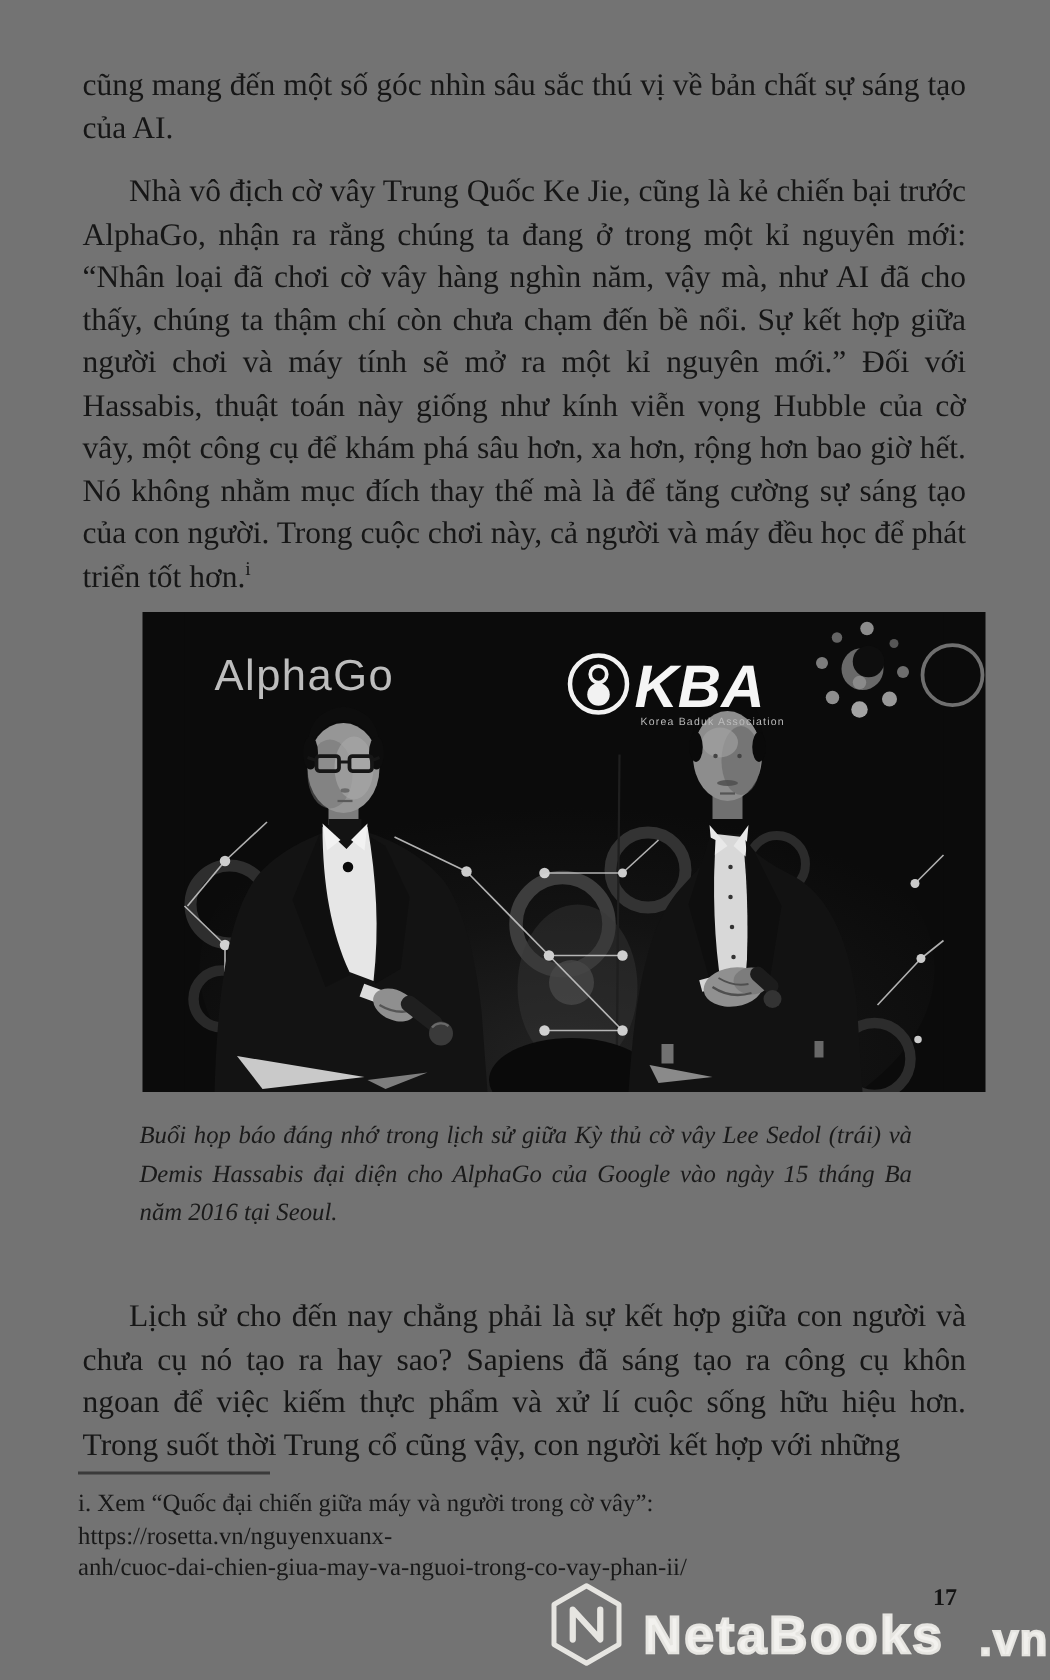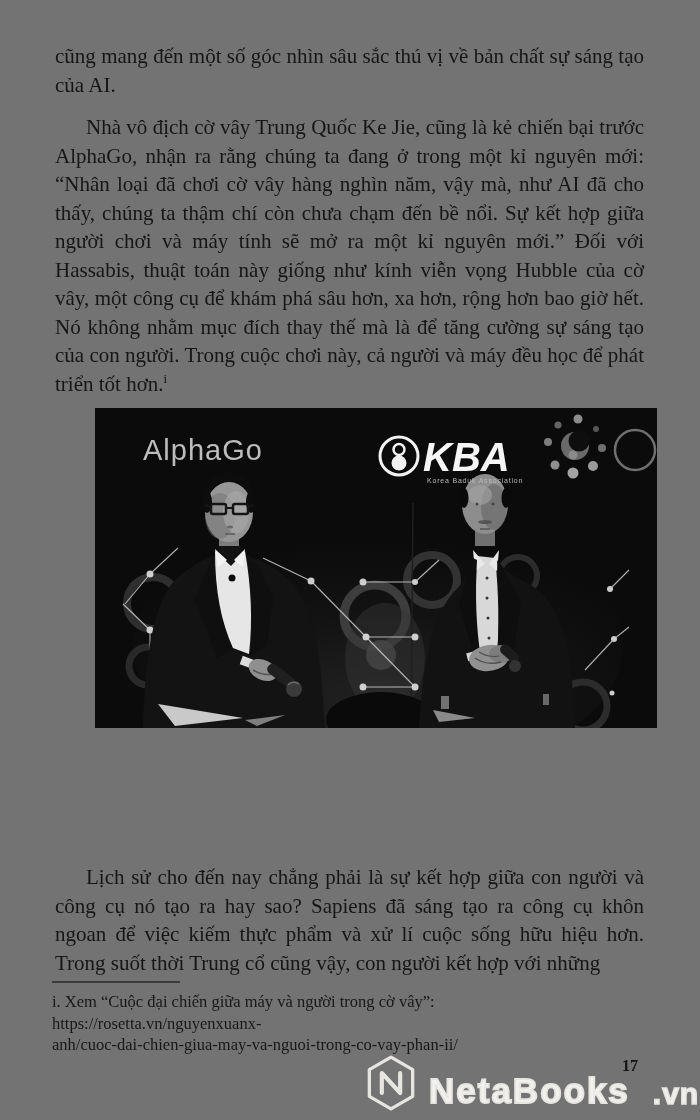--- a/index.html
+++ b/index.html
@@ -247,26 +247,27 @@
       <g transform="translate(276,48)">
         <circle r="19" fill="none" stroke="#f2f2f2" stroke-width="3"></circle>
         <circle cy="7" r="7.5" fill="#f2f2f2"></circle>
         <circle cy="-6.5" r="5.5" fill="none" stroke="#f2f2f2" stroke-width="2.5"></circle>
       </g>
       <text x="300" y="63" font-family="Liberation Sans, DejaVu Sans, sans-serif" font-size="40" font-weight="800" font-style="italic" fill="#f5f5f5">KBA</text>
       <text x="304" y="75" font-family="Liberation Sans, DejaVu Sans, sans-serif" font-size="7" fill="#bbbbbb" letter-spacing="0.8">Korea Baduk Association</text>
     </svg>
   </div>
 
-
-  <p class="para" id="para3"><span>Lịch sử cho đến nay chẳng phải là sự kết hợp giữa con người và công cụ nó tạo ra hay sao? </span><span class="italic">Sapiens</span><span> đã sáng tạo ra công cụ khôn ngoan để việc kiếm thực phẩm và xử lí cuộc sống hữu hiệu hơn. Trong suốt thời Trung cổ cũng vậy, con người kết hợp với những</span></p>
+  <div class="caption">Buổi họp báo đáng nhớ trong lịch sử giữa Kỳ thủ cờ vây Lee Sedol (trái) và Demis Hassabis đại diện cho AlphaGo của Google vào ngày 15 tháng Ba năm 2016 tại Seoul.</div>
+
+  <p class="para" id="para3"><span>Lịch sử cho đến nay chẳng phải là sự kết hợp giữa con người và chưa cụ nó tạo ra hay sao? </span><span class="italic">Sapiens</span><span> đã sáng tạo ra công cụ khôn ngoan để việc kiếm thực phẩm và xử lí cuộc sống hữu hiệu hơn. Trong suốt thời Trung cổ cũng vậy, con người kết hợp với những</span></p>
 
   <div class="footnote-divider"></div>
   <div class="footnote">
-    <div>i. Xem “Cuộc đại chiến giữa máy và người trong cờ vây”: https://rosetta.vn/nguyenxuanx-</div>
+    <div>i. Xem “Quốc đại chiến giữa máy và người trong cờ vây”: https://rosetta.vn/nguyenxuanx-</div>
     <div>anh/cuoc-dai-chien-giua-may-va-nguoi-trong-co-vay-phan-ii/</div>
   </div>
 
   <div class="watermark">
     <svg class="wm-logo" width="50" height="56" viewBox="0 0 60 66">
       <path d="M 30 2 L 56 17 L 56 49 L 30 64 L 4 49 L 4 17 Z" fill="none" stroke="#e6e5e1" stroke-width="4" stroke-linejoin="round"></path>
       <path d="M 19 45 L 19 21 L 41 45 L 41 21" fill="none" stroke="#e6e5e1" stroke-width="5" stroke-linejoin="round" stroke-linecap="round"></path>
     </svg>
     <span class="wm-brand">NetaBooks</span>
     <span class="wm-suffix">.vn</span>

